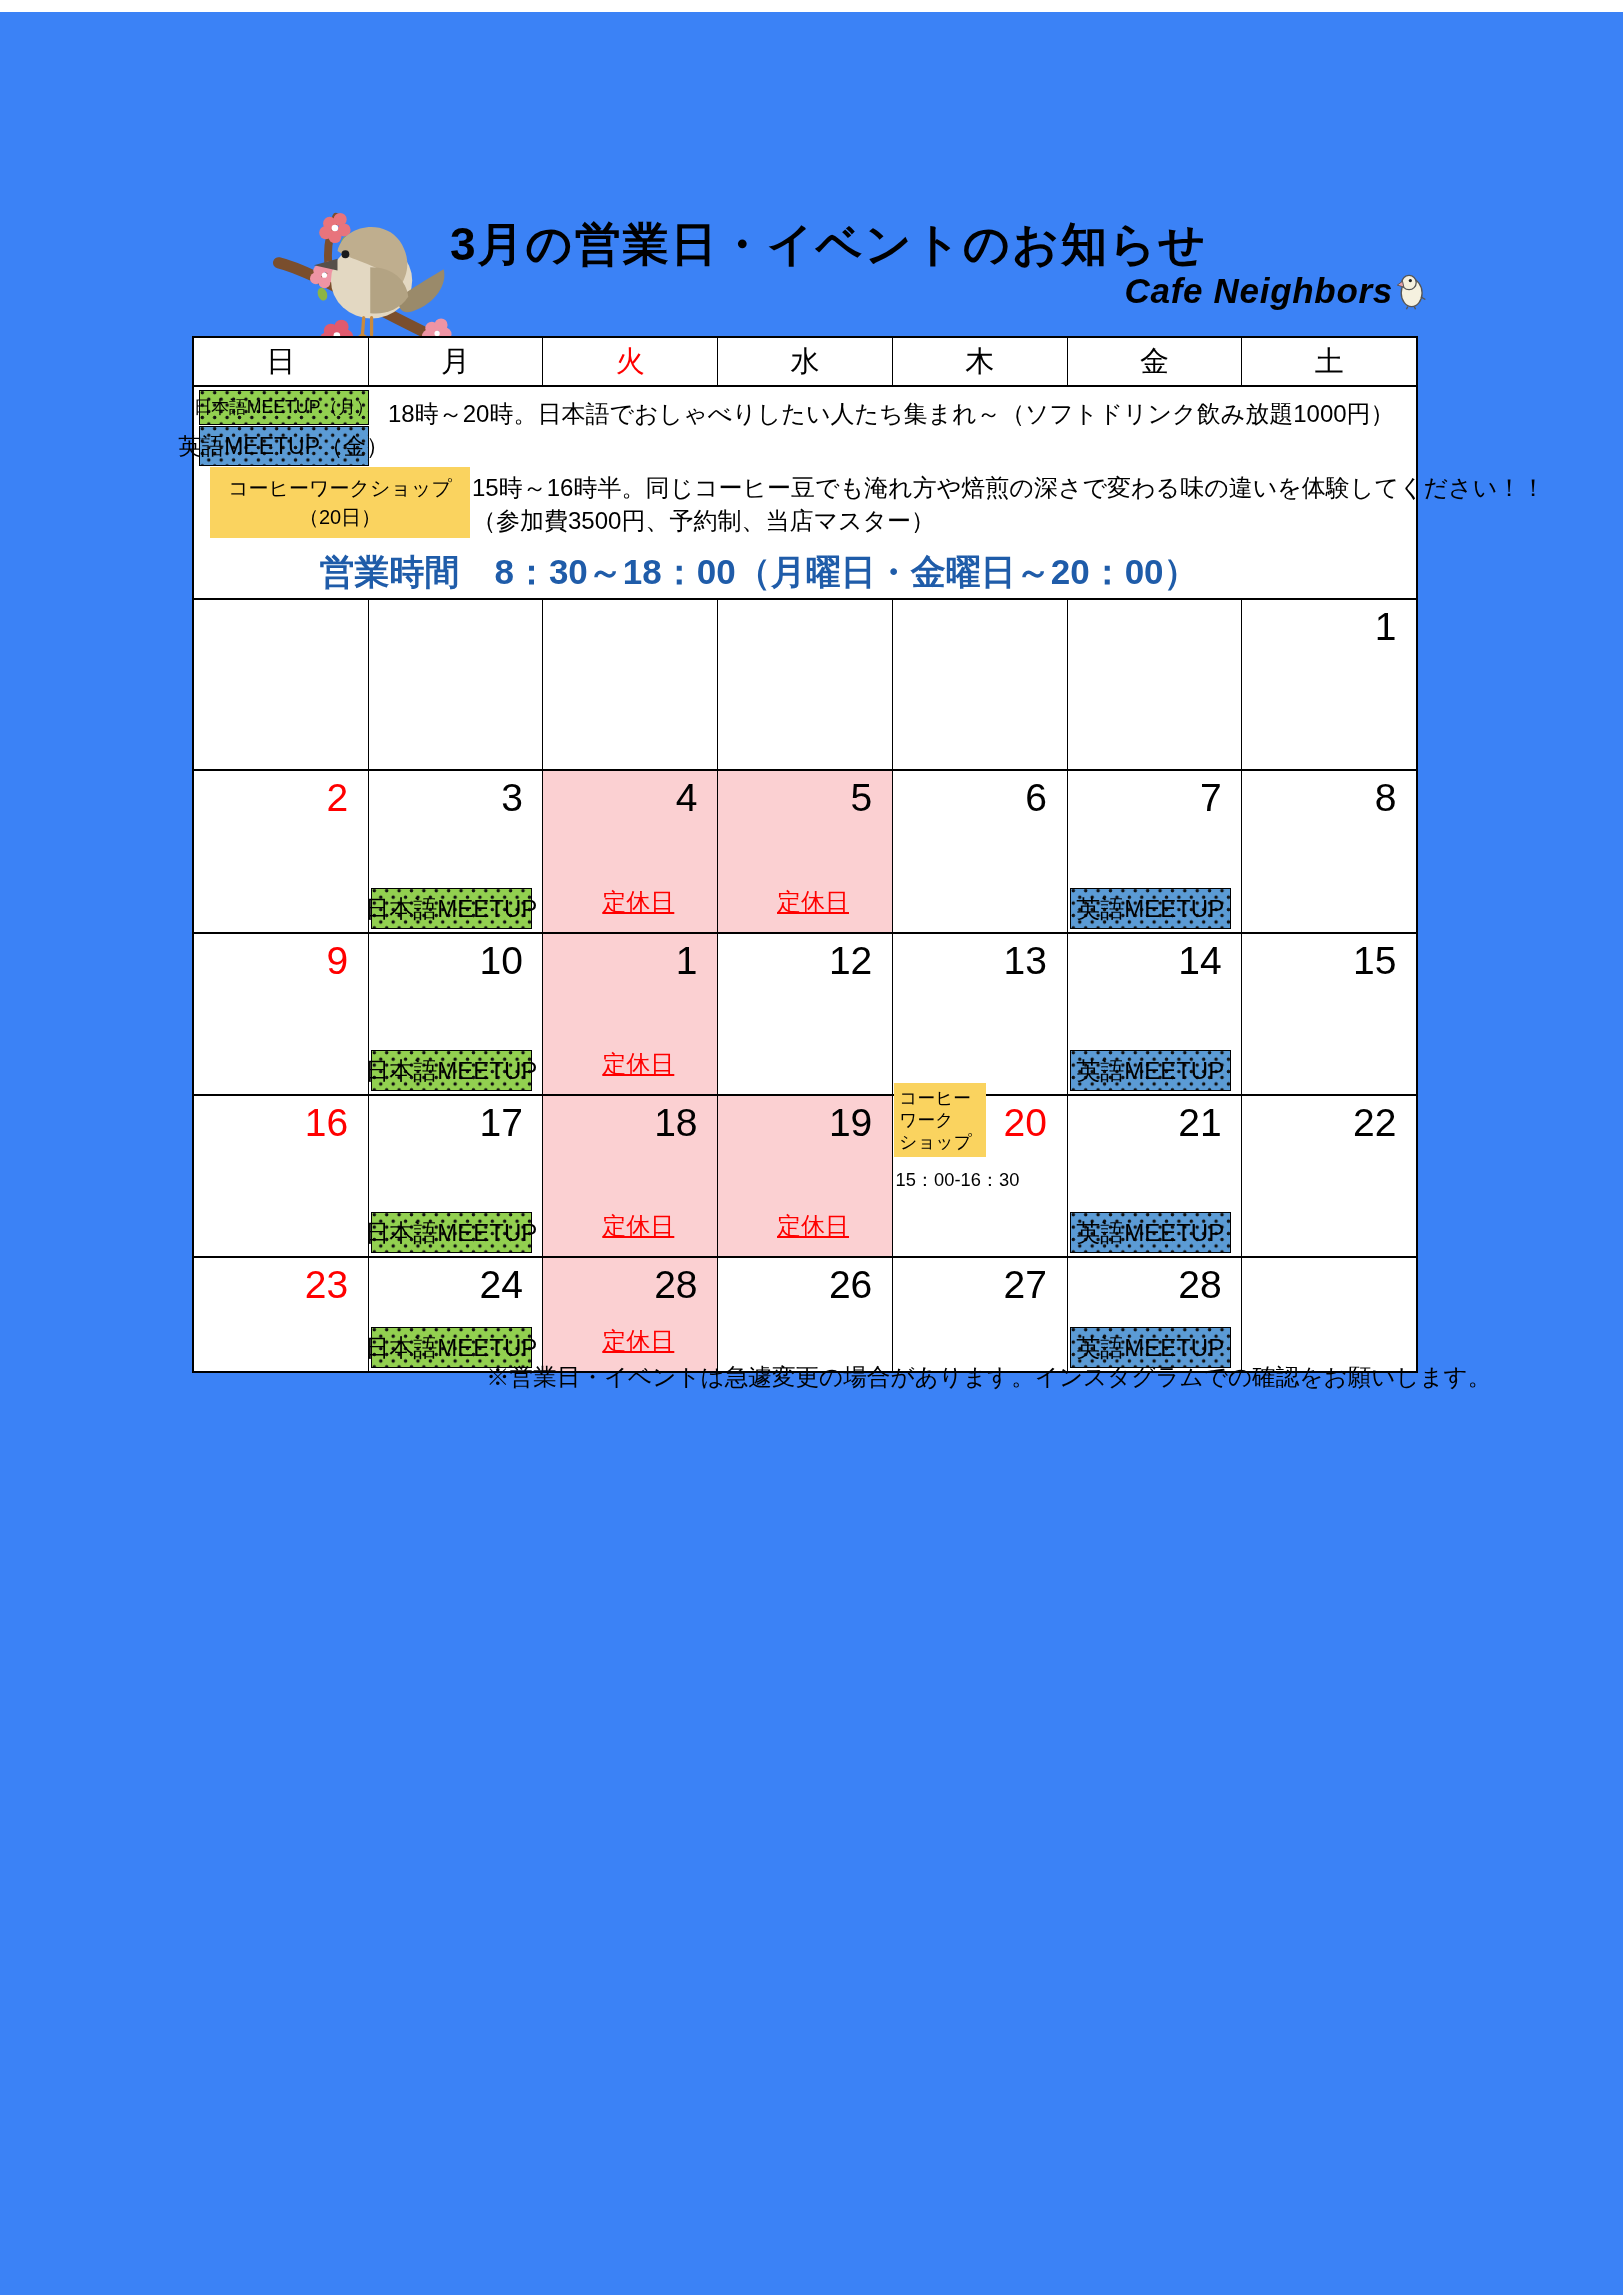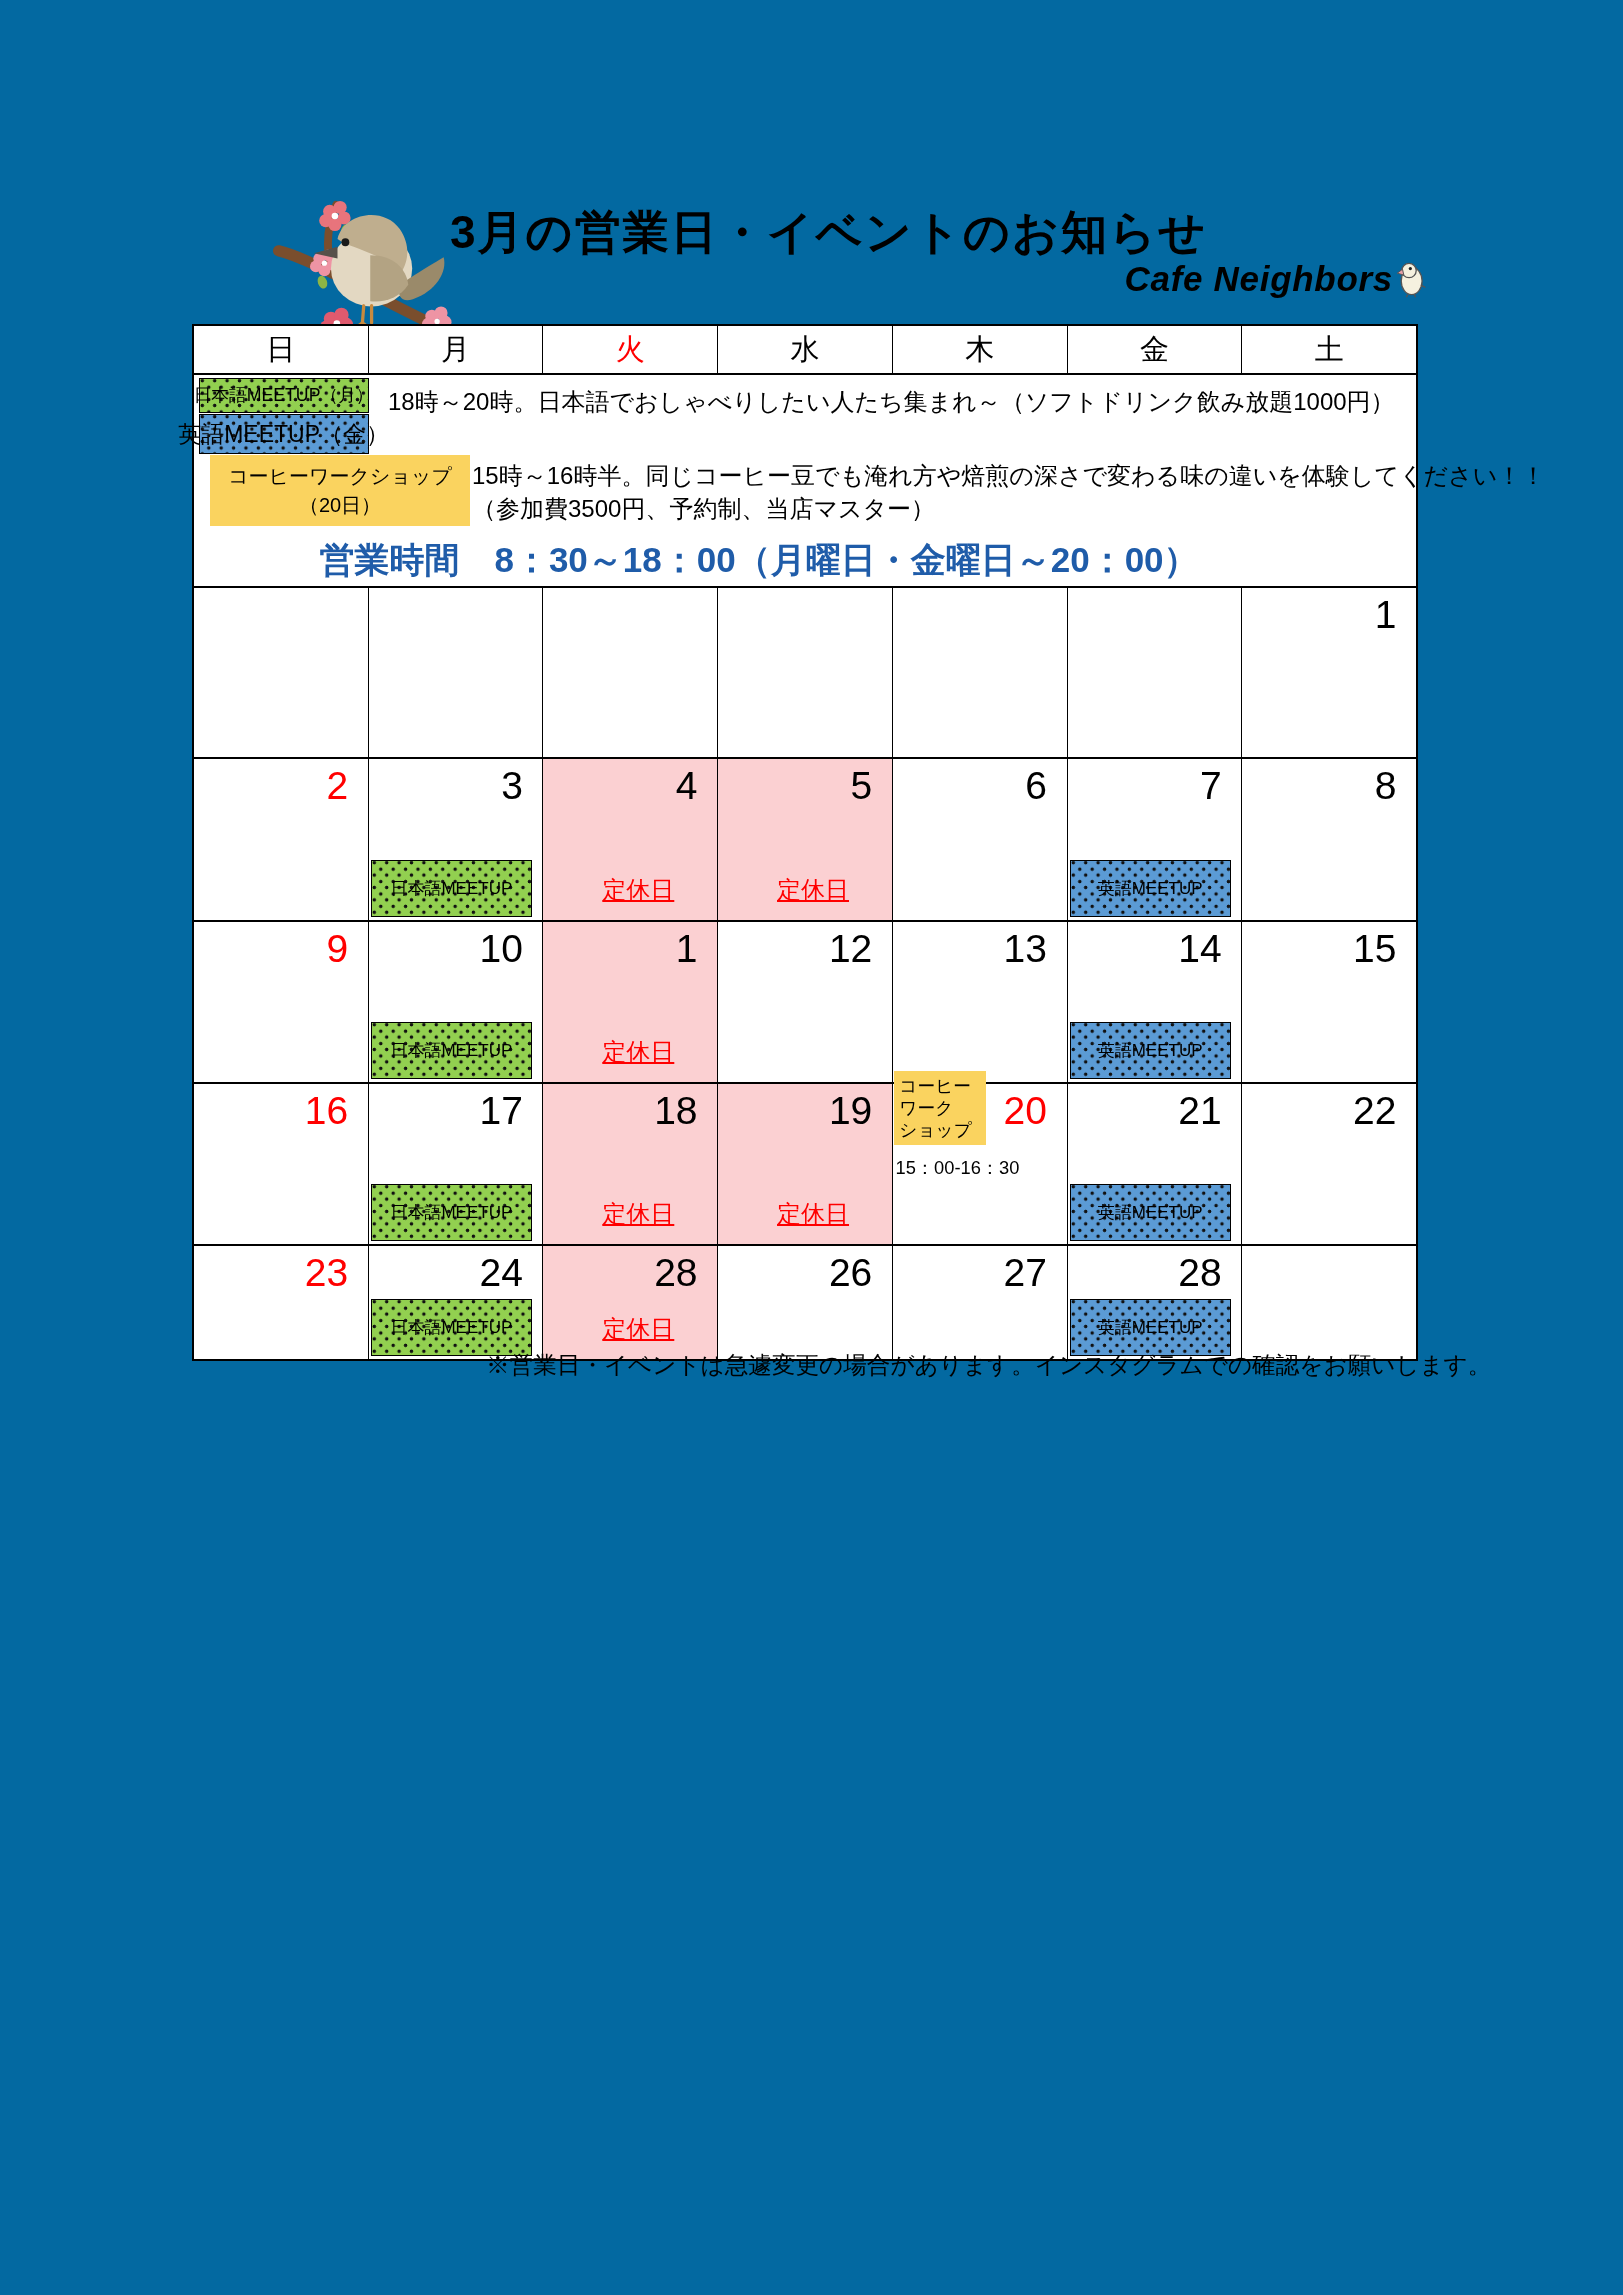--- a/index.html
+++ b/index.html
@@ -1,17 +1,17 @@
 <!DOCTYPE html>
 <html style="font-size:10.5px"><head>
 <meta charset="utf-8">
 <style>
   html,body{margin:0;padding:0;background:#fff;}
   body{width:1623px;height:2295px;position:relative;font-family:"Liberation Sans",sans-serif;color:#000;}
-  .page{position:absolute;inset:0;background:#0369a1;}
+  .page{position:absolute;inset:0;background:#3b82f6;margin-top:12px;}
 
   
   .title{position:absolute;left:450px;top:202px;font-size:46px;font-weight:bold;letter-spacing:2px;white-space:nowrap;}
   .brand{position:absolute;left:1099px;top:259px;width:327px;display:flex;justify-content:flex-end;align-items:center;gap:3px;}
   .brand-name{font-size:35px;font-weight:bold;font-style:italic;letter-spacing:0.7px;white-space:nowrap;}
   .bird-art{position:absolute;left:272px;top:193px;}
 
   
   .calendar{position:absolute;left:192px;top:324px;width:1226px;border:2px solid #000;box-sizing:border-box;background:#fff;}
   .row{display:flex;}
@@ -36,21 +36,21 @@
 
   
   .week-row{border-bottom:2px solid #000;}
   #weeks .week-row:nth-child(1){height:169px;}
   #weeks .week-row:nth-child(2){height:161px;}
   #weeks .week-row:nth-child(3){height:160px;}
   #weeks .week-row:nth-child(4){height:160px;}
   #weeks .week-row:nth-child(5){height:113px;border-bottom:none;}
   .day-cell.pink{background:#FBD0D2;}
   .date{position:absolute;top:5.2px;right:19.6px;font-size:39px;}
-  .badge{position:absolute;left:2px;right:10.5px;bottom:2.6px;height:57px;border:1.3px solid #000;box-sizing:border-box;display:flex;align-items:center;justify-content:center;font-size:17px;white-space:nowrap;}
+  .badge{position:absolute;left:2px;right:10.5px;bottom:2.6px;height:41px;border:1.3px solid #000;box-sizing:border-box;display:flex;align-items:center;justify-content:center;font-size:24px;white-space:nowrap;}
   .badge.jp{background-color:#92D050;}
   .badge.en{background-color:#5B9BD5;}
   .closed{position:absolute;left:16px;right:0;bottom:14.4px;text-align:center;color:#FF0000;font-size:24px;text-decoration:underline;}
   .ws-box{position:absolute;left:1.3px;top:-13px;width:92px;background:#FAD35F;padding:3.9px 0 3.9px 5.2px;box-sizing:border-box;font-size:17.7px;line-height:22px;}
   .ws-time{position:absolute;left:2.6px;top:71px;font-size:18.3px;white-space:nowrap;}
 
   .footer{position:absolute;left:486px;top:1349px;font-size:23.6px;white-space:nowrap;}
 </style>
 </head>
 <body>

